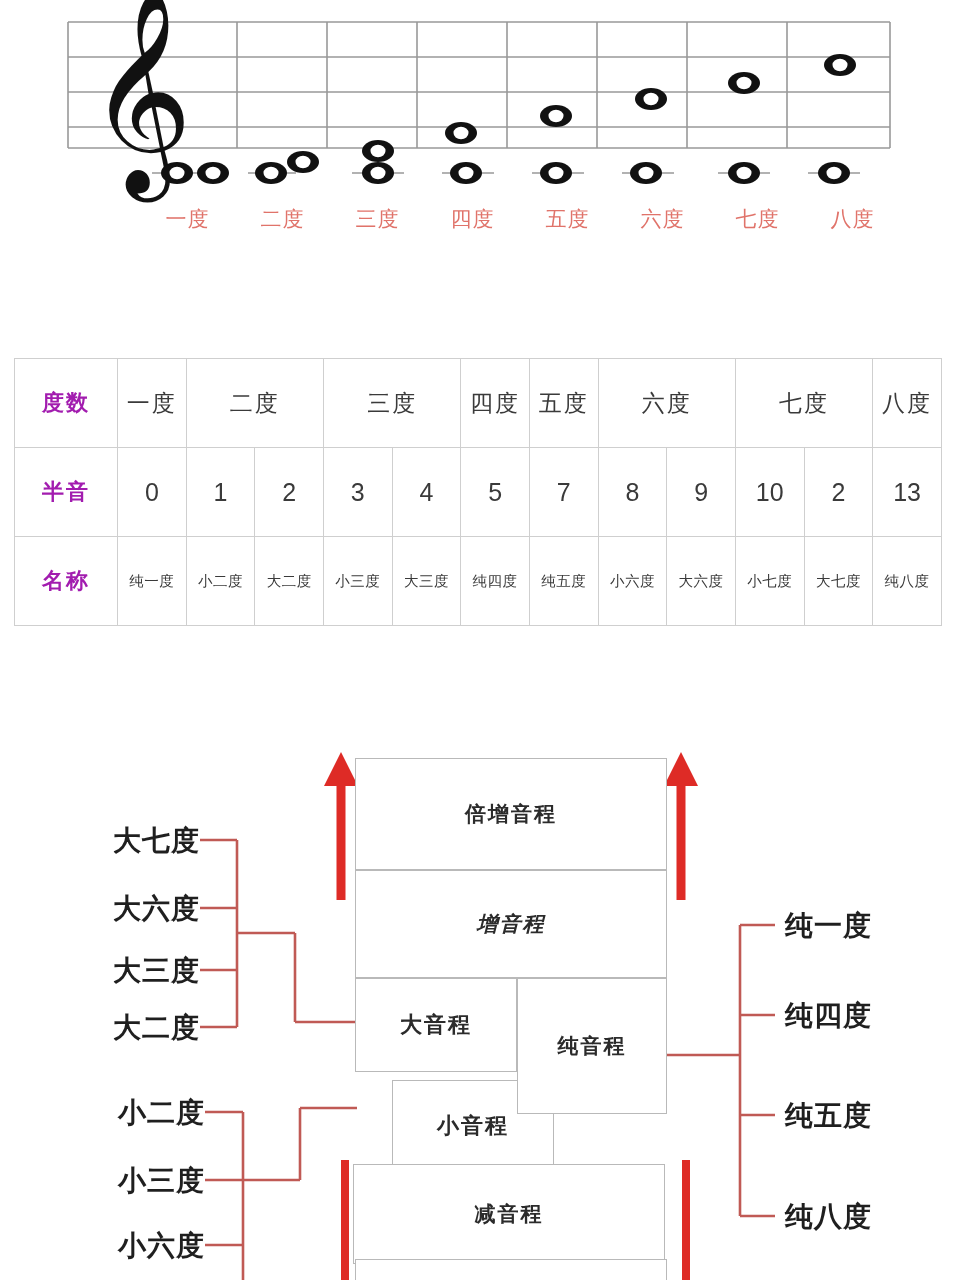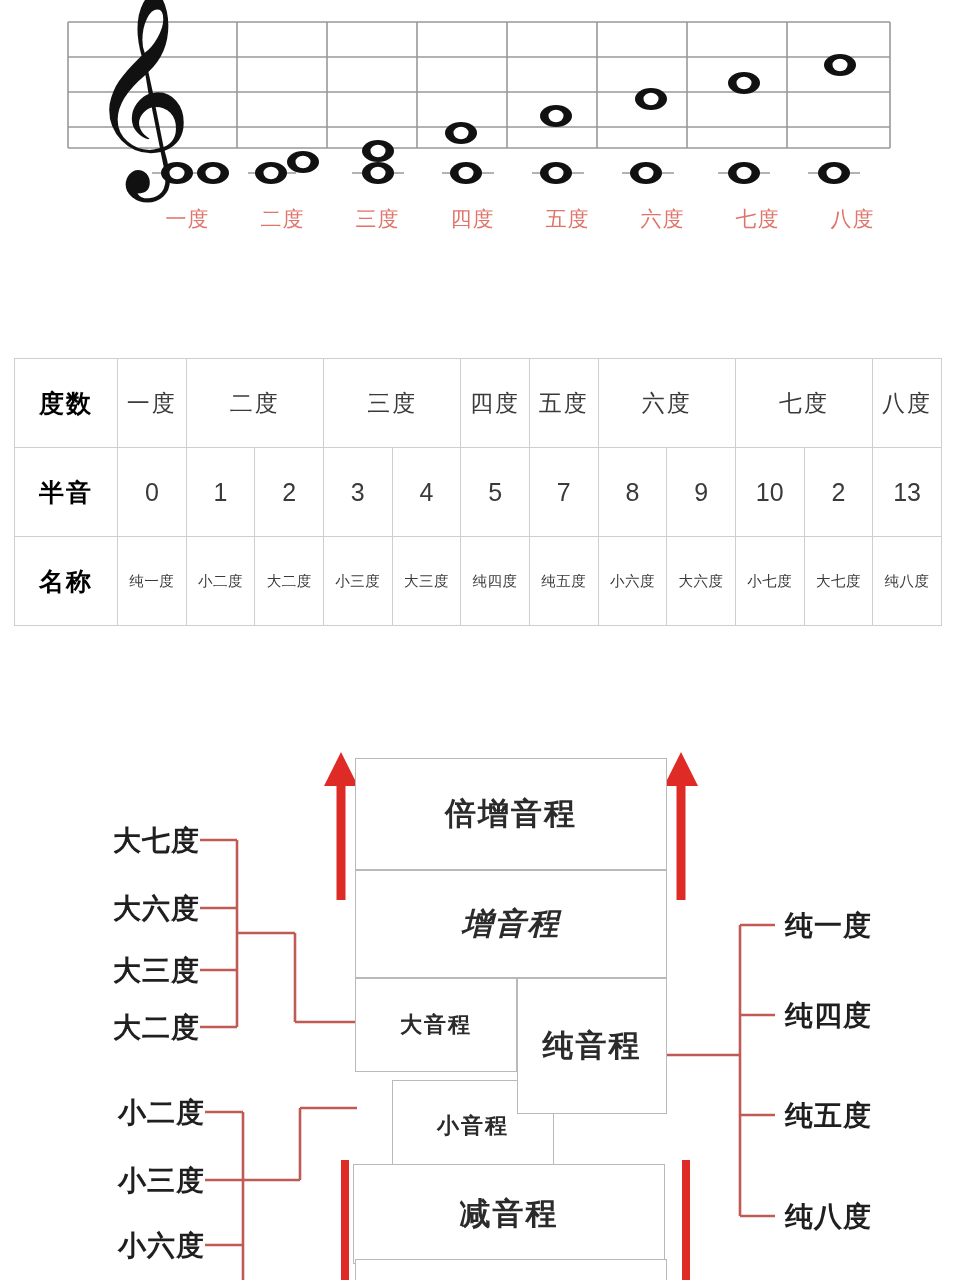--- a/index.html
+++ b/index.html
@@ -52,23 +52,23 @@
     table-layout: fixed;
     background: #fff;
   }
   #interval-table td, #interval-table th {
     border: 1px solid #cfcfcf;
     text-align: center;
     vertical-align: middle;
     padding: 0;
   }
   #interval-table .row-head {
-    font-size: 25px;
+    font-size: 22px;
     font-weight: 700;
-    color: #000000;
+    color: #a21caf;
     letter-spacing: 2px;
     width: 102px;
     height: 88px;
   }
   #interval-table .deg-cell {
     font-size: 23px;
     font-weight: 400;
     color: #3a3a3a;
     letter-spacing: 2px;
     height: 88px;
@@ -98,21 +98,21 @@
   #classify-svg { position: absolute; left: 0; top: 0; }
 
   .cbox {
     position: absolute;
     border: 1px solid #b9b9b9;
     background: #fff;
     box-sizing: border-box;
     display: flex;
     align-items: center;
     justify-content: center;
-    font-size: 31px;
+    font-size: 21px;
     font-weight: 700;
     color: #2b2b2b;
     letter-spacing: 2px;
   }
   .cbox.small {
     font-size: 22px;
   }
 
   .side-label {
     position: absolute;

